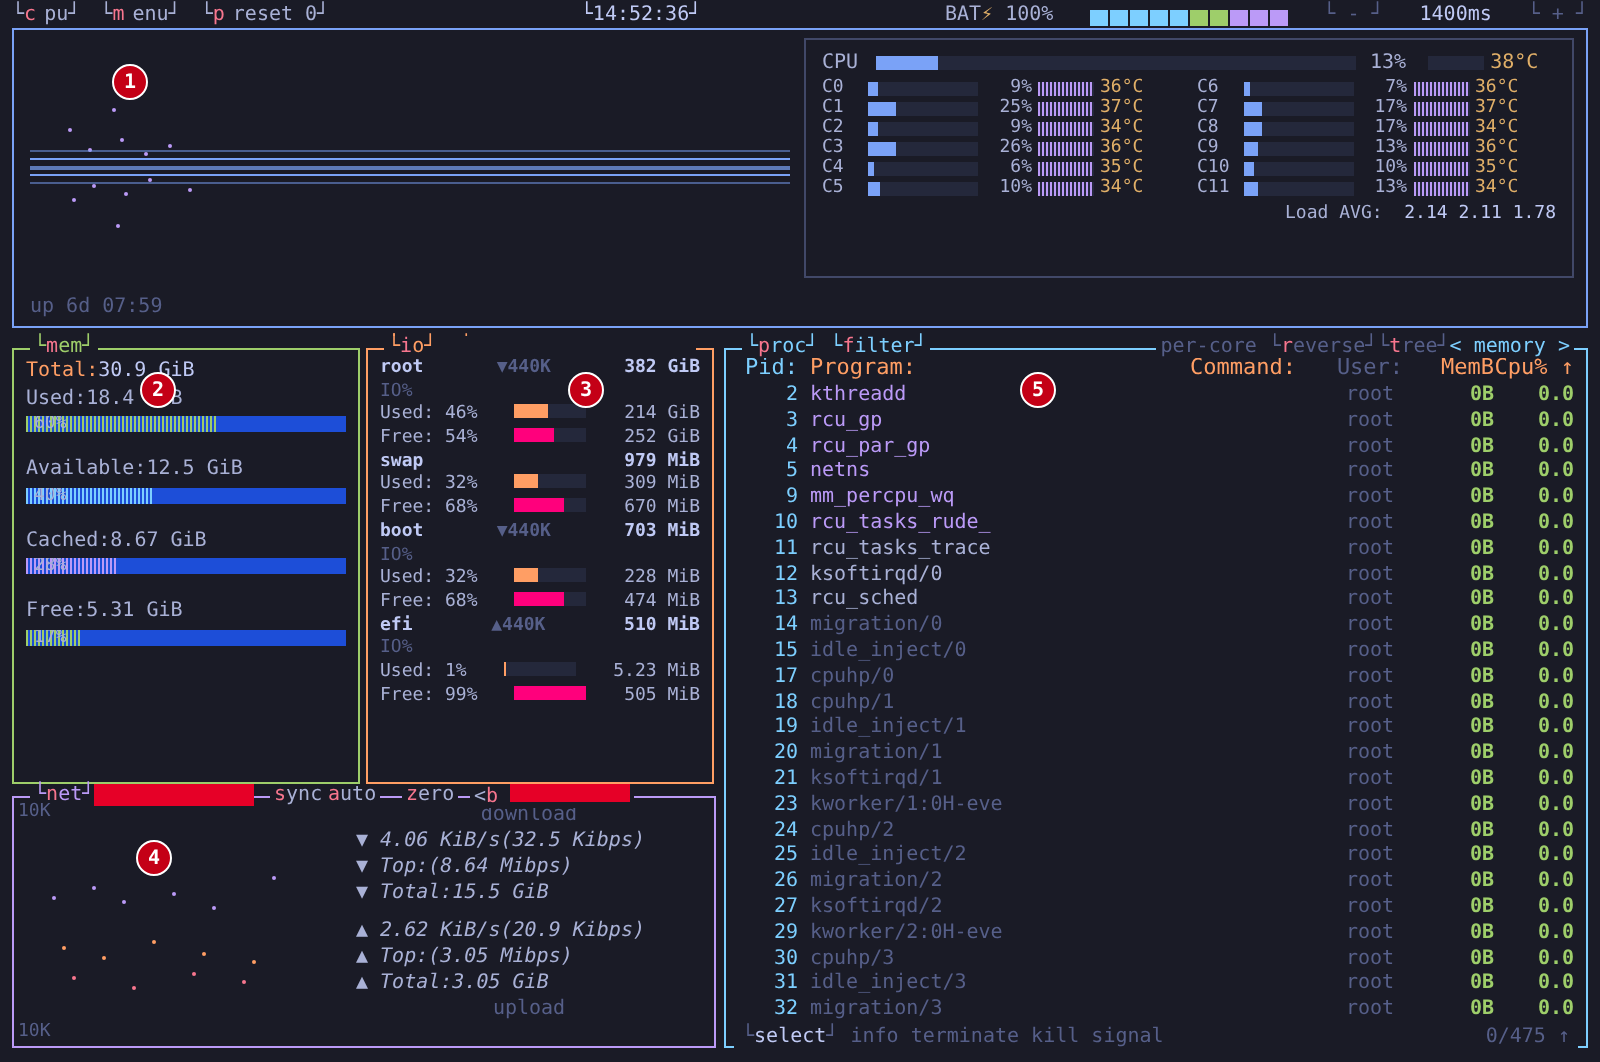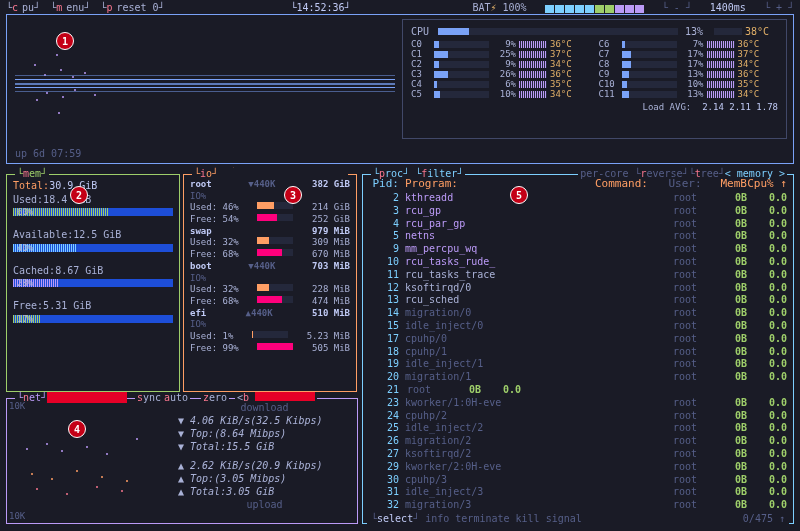--- a/index.html
+++ b/index.html
@@ -597,20 +597,21 @@
       </div>
       <div class="proc-row">
         <span class="col-pid">20</span>
         <span class="col-prog gray">migration/1</span>
         <span class="col-user">root</span>
         <span class="col-mem green">0B</span>
         <span class="col-cpu green">0.0</span>
       </div>
       <div class="proc-row">
         <span class="col-pid">21</span>
+        <span class="col-prog gray">ksoftirqd/1</span>
         <span class="col-user">root</span>
         <span class="col-mem green">0B</span>
         <span class="col-cpu green">0.0</span>
       </div>
       <div class="proc-row">
         <span class="col-pid">23</span>
         <span class="col-prog gray">kworker/1:0H-eve</span>
         <span class="col-user">root</span>
         <span class="col-mem green">0B</span>
         <span class="col-cpu green">0.0</span>

